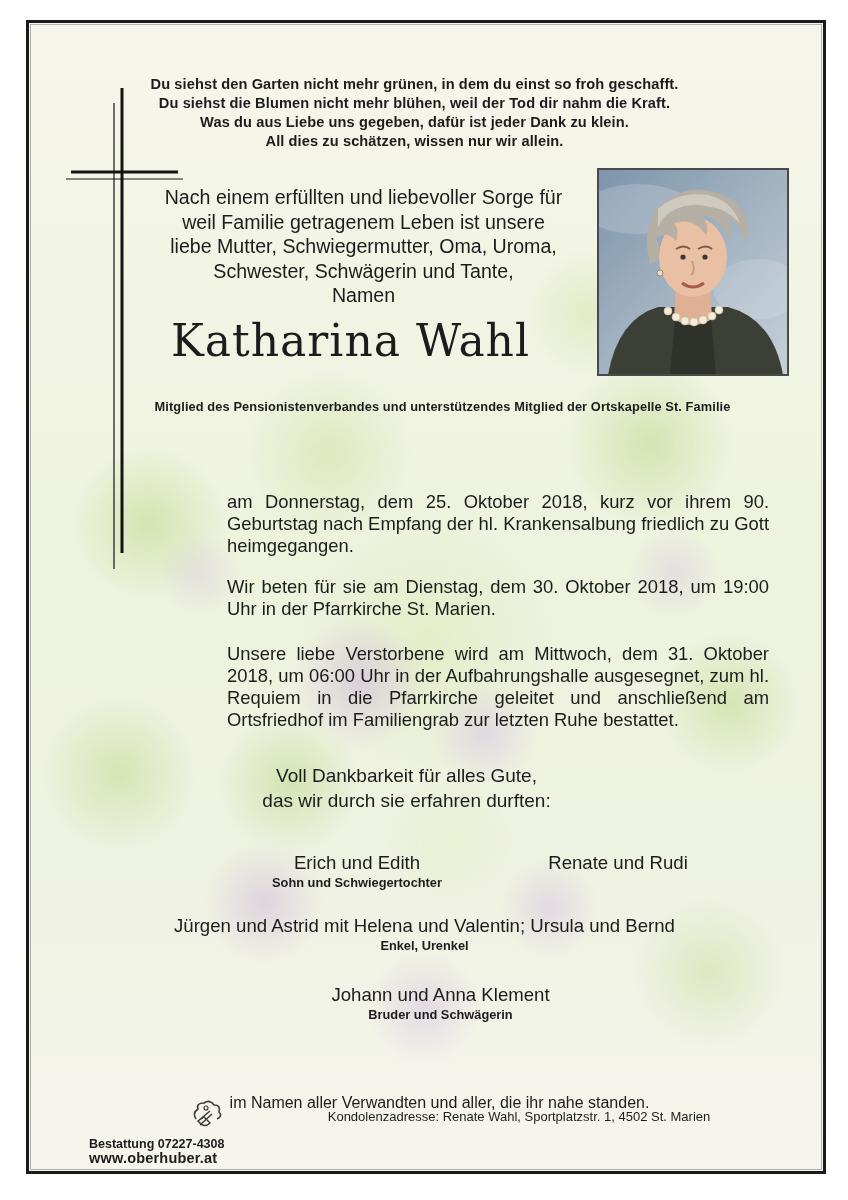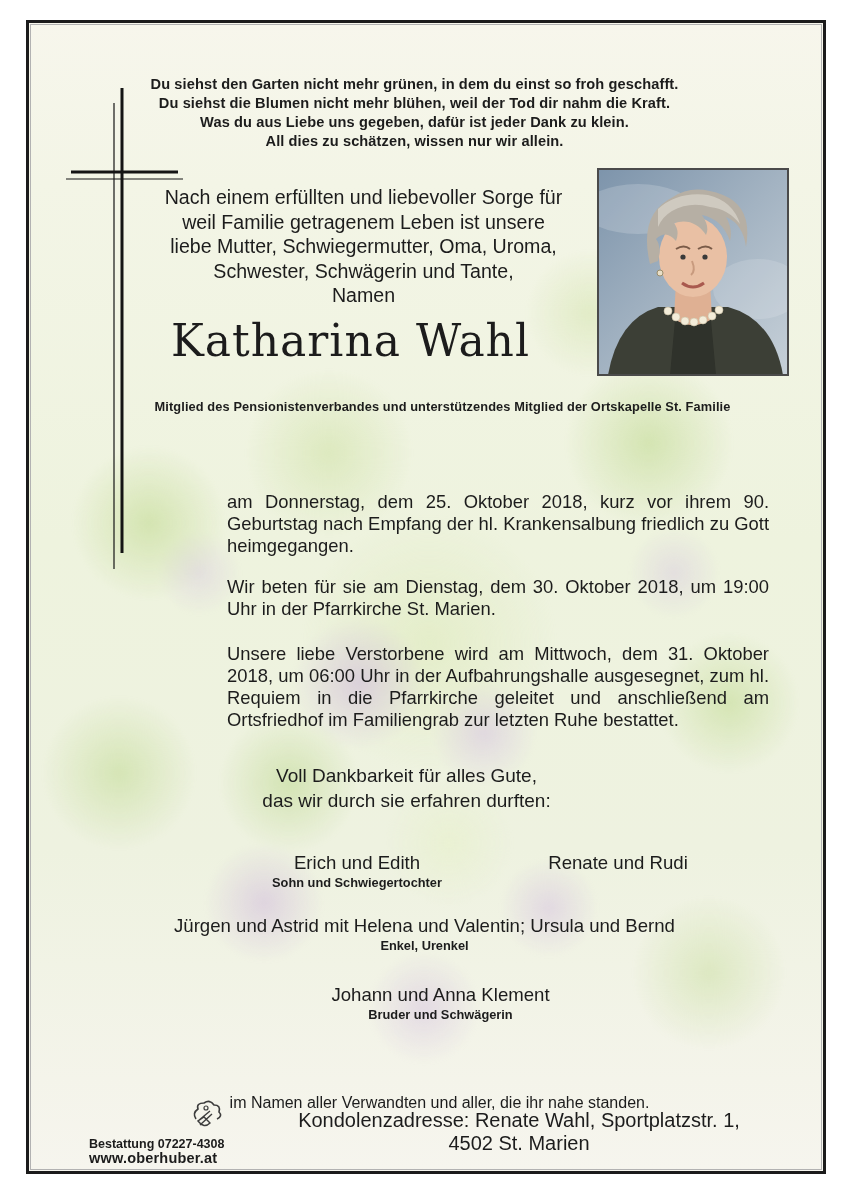--- a/index.html
+++ b/index.html
@@ -45,21 +45,21 @@
   .gratitude{top:740px;padding-left:52px;font-size:19px;line-height:25px;}
   .mcol{top:828px;width:300px;text-align:center;}
   .mcol .names, .mrow .names{font-size:18.6px;line-height:23px;}
   .relation{font-size:12.8px;line-height:17px;font-weight:600;}
   .mrow2{top:891px;padding-left:88px;}
   .mrow3{top:960px;padding-left:120px;}
   .closing{top:1028px;padding-left:118px;font-size:16px;margin-top:43px;}
   .fh{left:60px;top:1076px;display:flex;align-items:flex-end;gap:6px;flex-direction:column;}
   .fh-text{font-size:12.5px;line-height:14px;font-weight:600;}
   .fh-url{font-size:14.5px;font-weight:700;letter-spacing:.2px;}
-  .condolence{left:250px;top:1086px;width:480px;text-align:center;font-size:20px;}
+  .condolence{left:250px;top:1086px;width:480px;text-align:center;font-size:13px;}
 </style>
 </head>
 <body>
 
 <div class="card">
   <div class="floral"></div>
   <div class="innerline"></div>
 
   <svg class="z cross" width="140" height="500" viewBox="0 0 140 500">
     <line x1="65" y1="10" x2="65" y2="475" stroke="#141414" stroke-width="3"></line>

